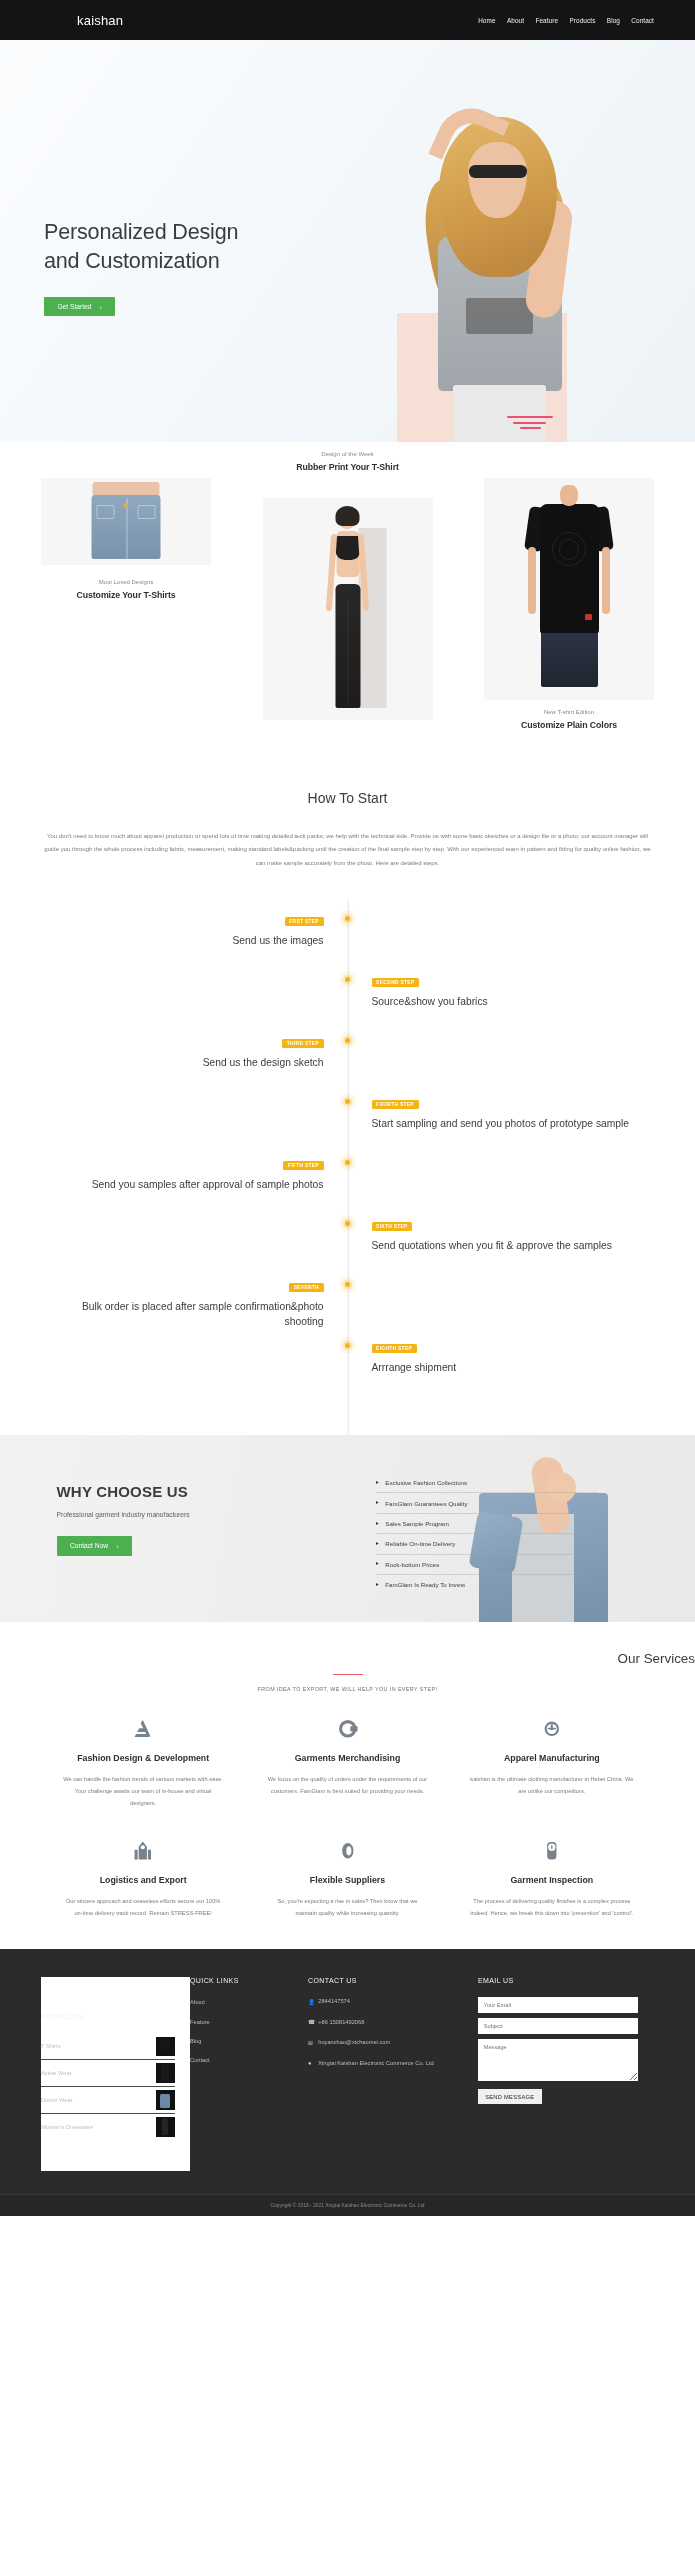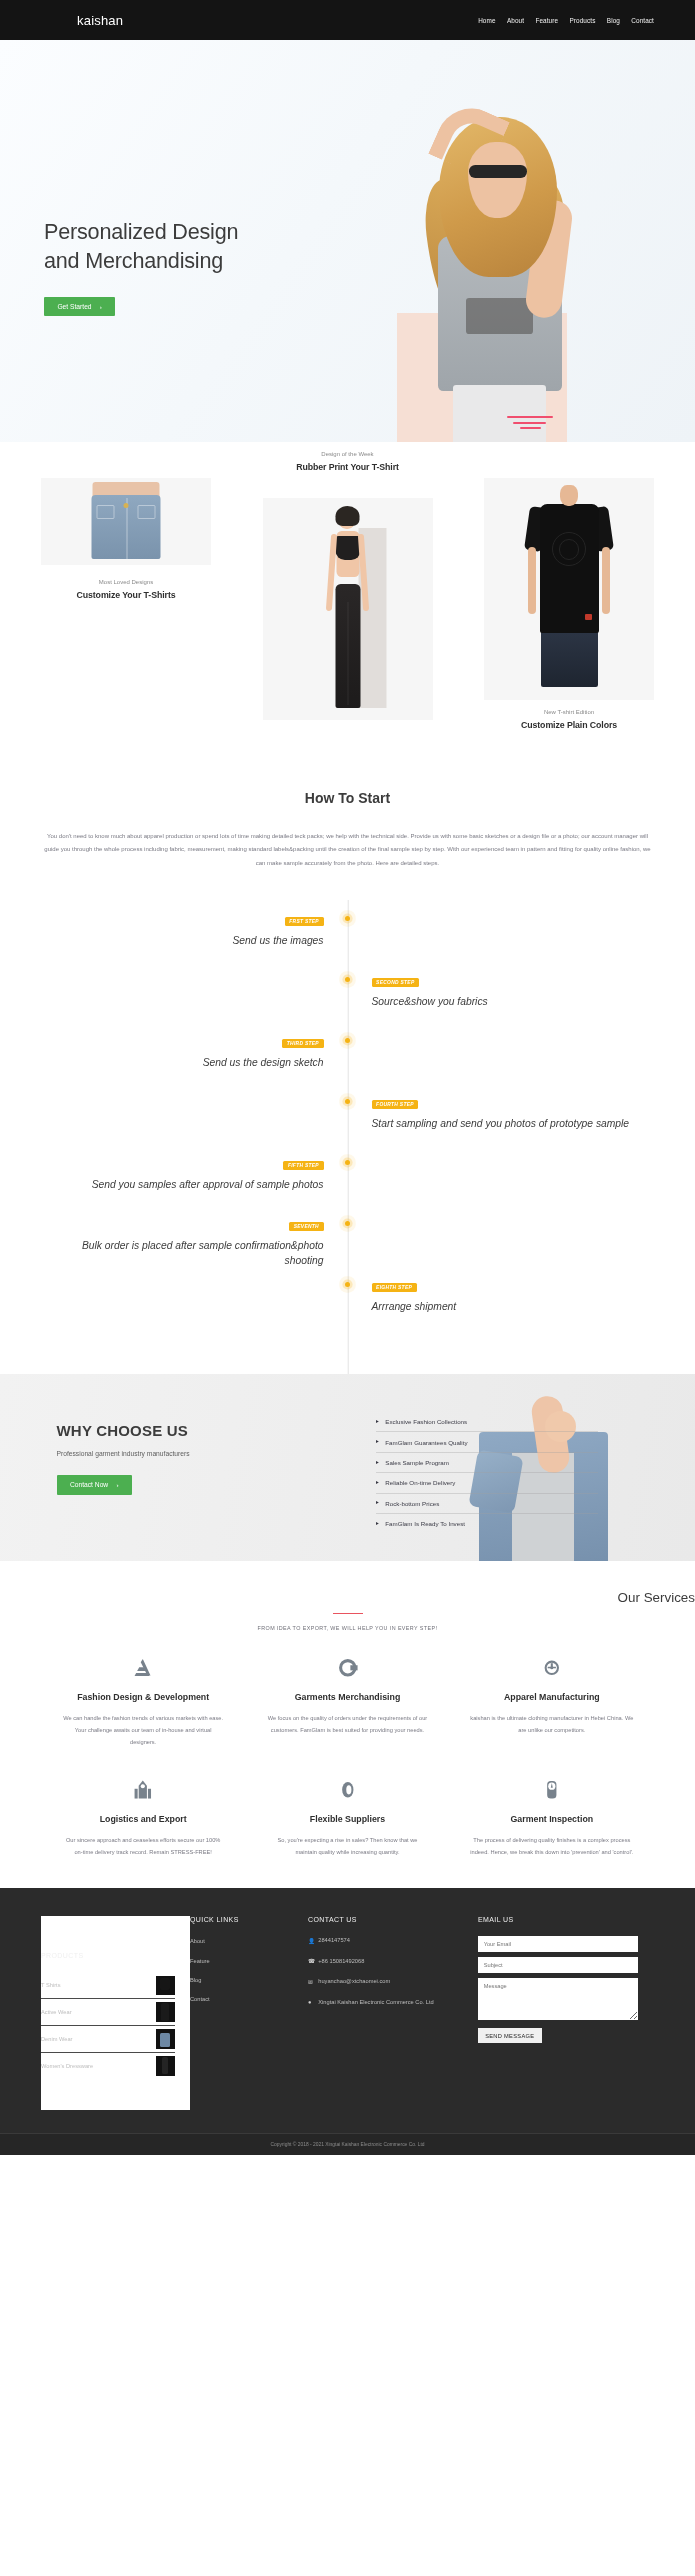--- a/index.html
+++ b/index.html
@@ -176,35 +176,35 @@
   .tee .tlogo { position: absolute; left: 32px; top: 47px; width: 34px; height: 34px;
     border: 1.5px solid #242424; border-radius: 50%;}
   .tee .tlogo:after { content:""; position:absolute; left:5.7px; top:5.7px; right:5.7px; bottom:5.7px;
     border: 1px solid #242424; border-radius: 50%;}
   .tee .tjeans { position: absolute; left: 20.6px; top: 145px; width: 57px; height: 57px;
     background: linear-gradient(180deg,#2c3545,#1e2530); border-radius: 2.1px;}
   .tee .ttag { position: absolute; right: 26px; top: 129px; width: 7.2px; height: 5.7px; background: #c0392b; border-radius: 1px;}
 
   
   .how { padding: 29px 0 10.3px; text-align: center; }
-  .how h2 { font-size: 14px; font-weight: 700; color: #3c3c3c; margin-bottom: 24px; }
+  .how h2 { font-size: 14px; font-weight: 400; color: #3c3c3c; margin-bottom: 24px; }
   .how p {
     width: 613px; margin: 0 auto; font-size: 6px; line-height: 2.25;
     color: #7b7b85; text-align: center;
   }
 
   
   .timeline { position: relative; width: 613px; margin: 19.6px auto 0; padding: 15.5px 0 31px; }
   .tl-line {
     position: absolute; left: 50%; top: 0; bottom: 0; width: 0.5px;
     background: #e3e3e3; transform: translateX(-0.3px);
   }
   .tl-item { position: relative; display: flex; min-height: 61px; }
   .tl-item .side { width: 50%; }
-  .tl-item .side.content { padding: 0 24px; font-style: italic; }
+  .tl-item .side.content { padding: 0 24px; }
   .tl-item.left .side.content { text-align: right; }
   .tl-item.right .side.content { text-align: left; }
   .tl-dot {
     position: absolute; left: 50%; top: 0px; width: 5.7px; height: 5.7px;
     margin-left: -2.8px; background: #f5b314; border-radius: 50%;
     box-shadow: 0 0 0 2.6px rgba(245,179,20,.22), 0 0 0 5.7px rgba(245,179,20,.09);
   }
   .tl-badge {
     display: inline-block; background: #f5b314; color: #fff;
     font-size: 4.9px; font-weight: 700; letter-spacing: 0.3px;
@@ -317,21 +317,21 @@
       </nav>
     </div>
   </header>
 
   <section class="hero">
     <div class="hero-dots"></div>
     <div class="hero-inner">
       <div class="hero-copy">
         <div class="hero-title">
           <div>Personalized Design</div>
-          <div>and Merchandising</div>
+          <div>and Customization</div>
         </div>
         <a class="btn-green" href="#">
           <span>Get Started</span>
           <span class="chev">›</span>
         </a>
       </div>
       <div class="hero-photo">
         <div class="hp-backblock"></div>
         <div class="hp-figure">
           <div class="hp-hair2"></div>
@@ -456,20 +456,28 @@
 
     <div class="tl-item left">
       <div class="tl-dot"></div>
       <div class="side content">
         <span class="tl-badge">FIFTH STEP</span>
         <div class="tl-text">Send you samples after approval of sample photos</div>
       </div>
       <div class="side"></div>
     </div>
 
+    <div class="tl-item right">
+      <div class="tl-dot"></div>
+      <div class="side"></div>
+      <div class="side content">
+        <span class="tl-badge">SIXTH STEP</span>
+        <div class="tl-text">Send quotations when you fit &amp; approve the samples</div>
+      </div>
+    </div>
 
     <div class="tl-item left">
       <div class="tl-dot"></div>
       <div class="side content">
         <span class="tl-badge">SEVENTH</span>
         <div class="tl-text">Bulk order is placed after sample confirmation&amp;photo shooting</div>
       </div>
       <div class="side"></div>
     </div>
 

